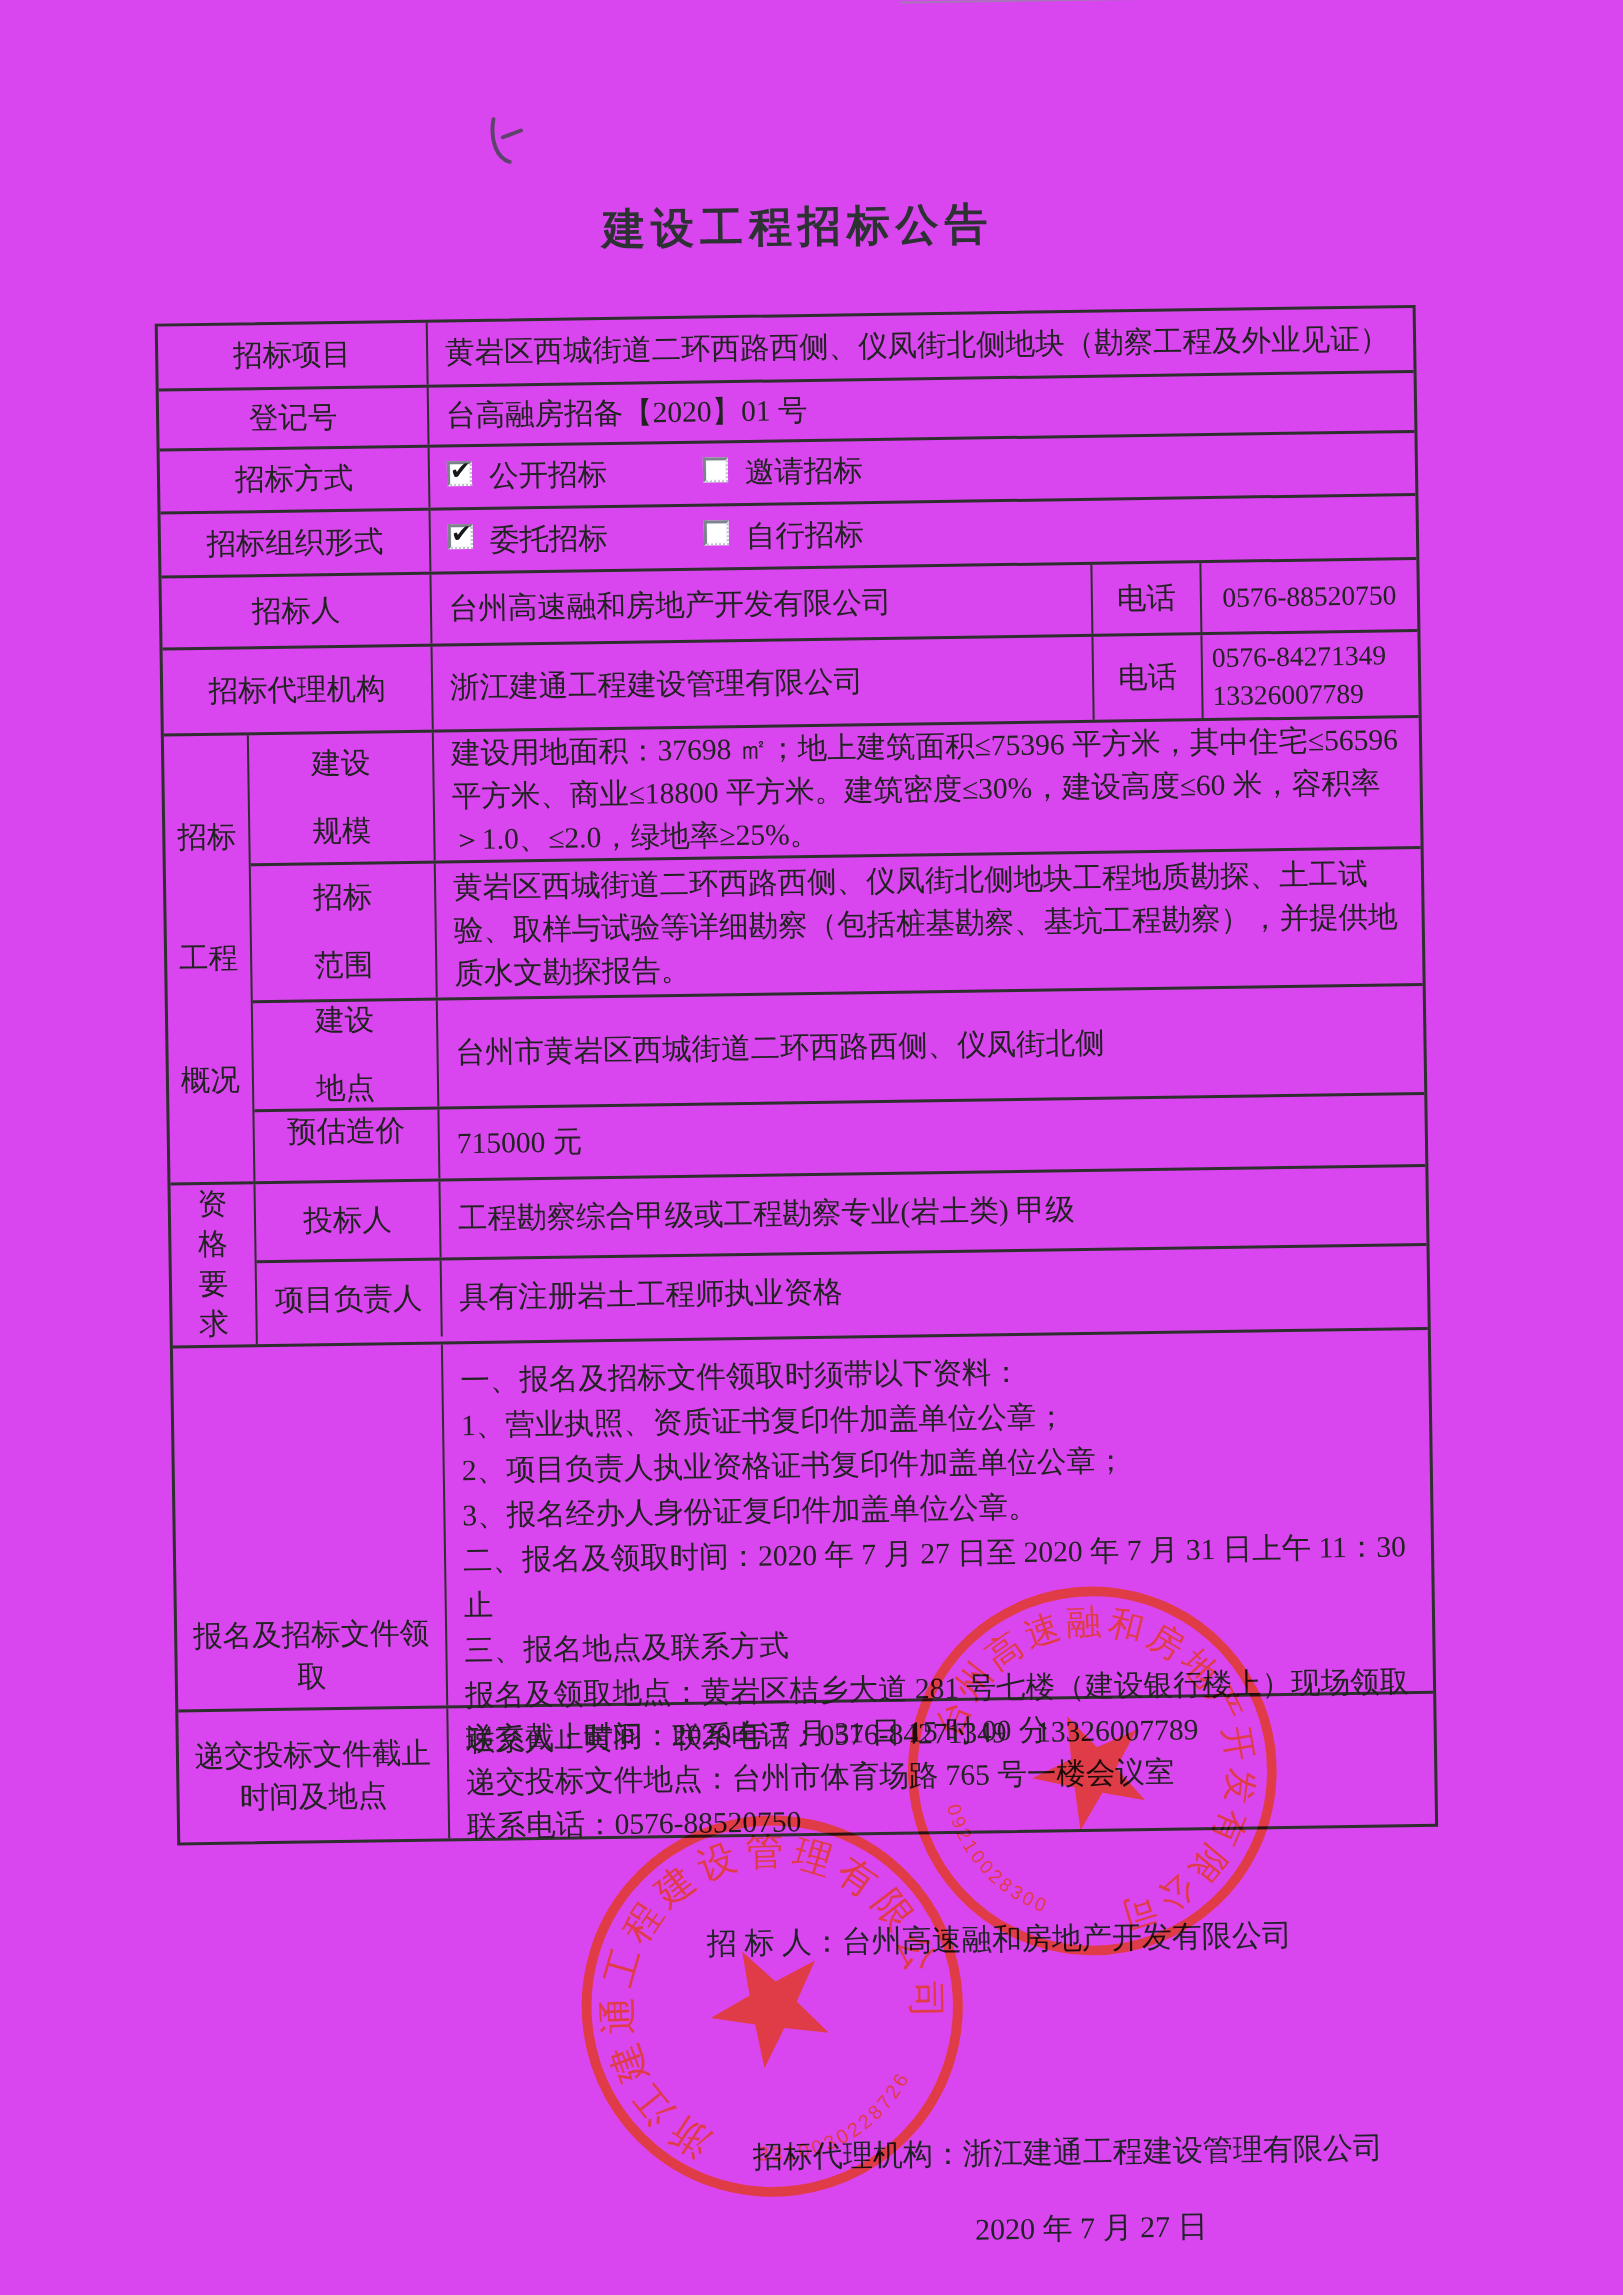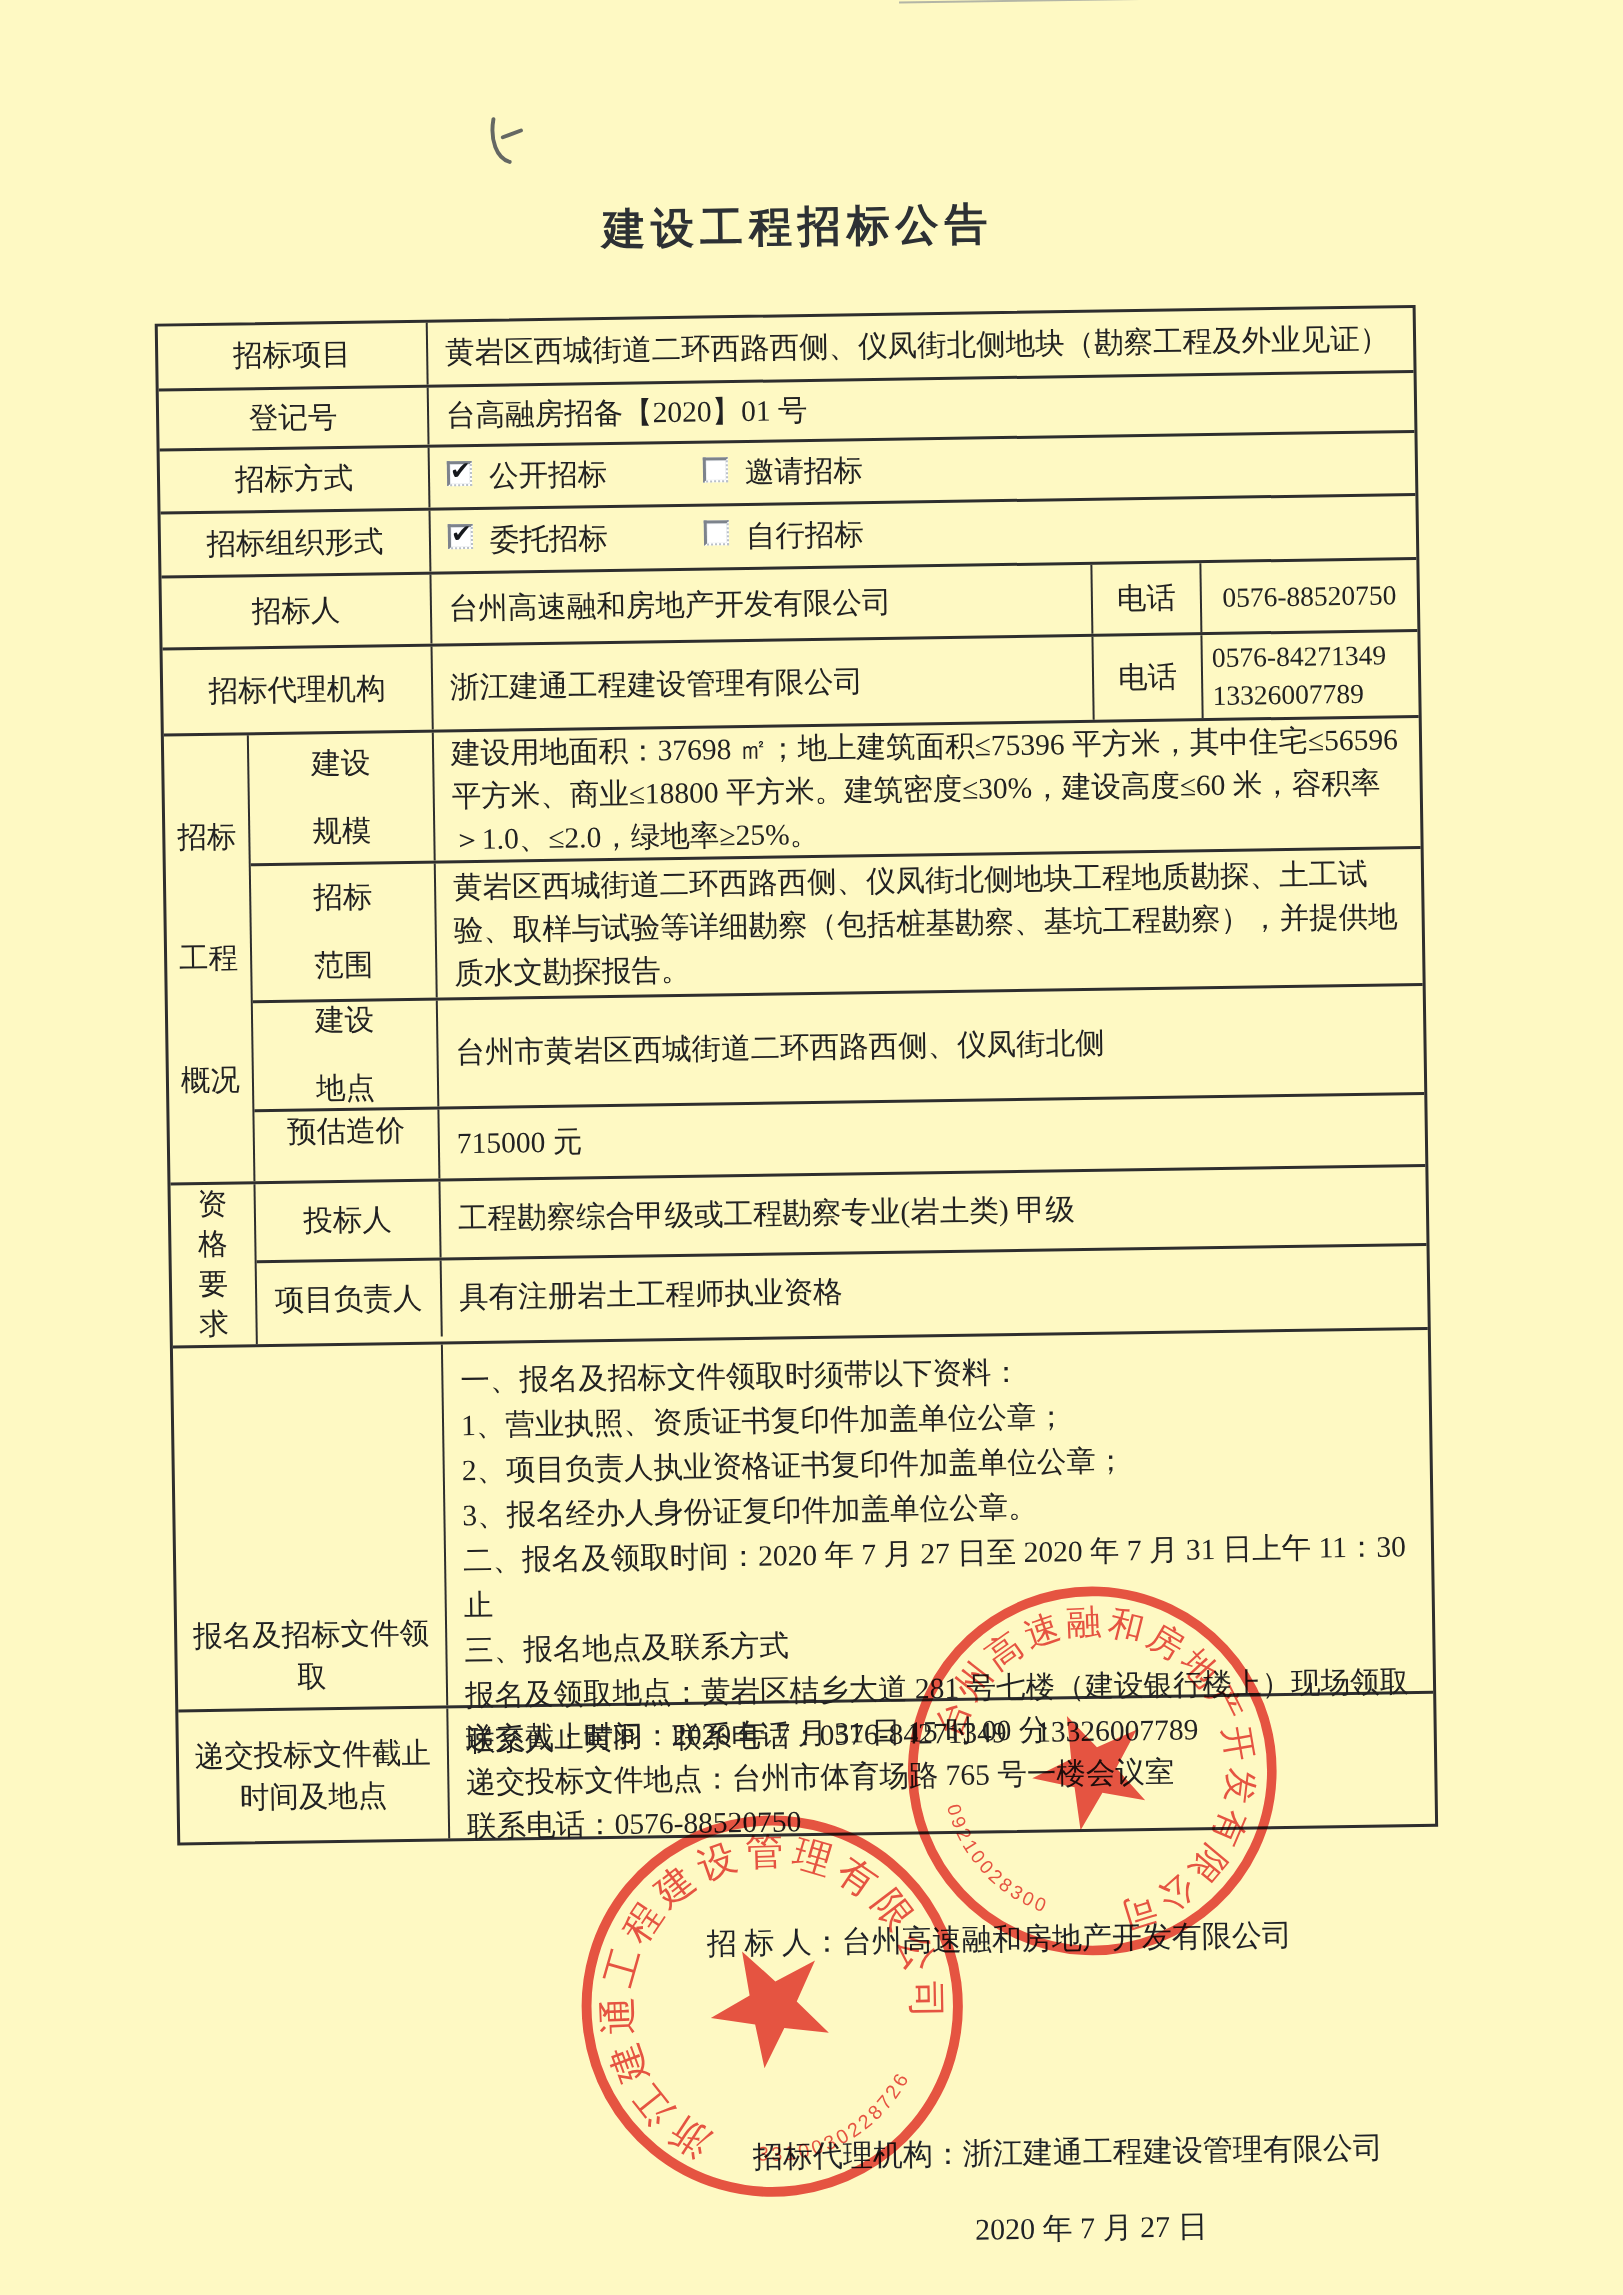--- a/index.html
+++ b/index.html
@@ -1,19 +1,19 @@
 <!DOCTYPE html>
 <html style="font-size:10.5px"><head>
 <meta charset="utf-8">
 <style>
   * { box-sizing: border-box; margin: 0; padding: 0; }
   html,body { background:#ffffff; }
   body { width:1623px; height:2295px; position:relative; overflow:hidden;
          font-family:"Liberation Serif","DejaVu Serif",serif; color:#222; }
-  .page { position:absolute; inset:0; background:#fef9c3; }
+  .page { position:absolute; inset:0; background:#d946ef; }
   .tilt { position:absolute; inset:0; transform:rotate(-0.85deg); transform-origin:50% 50%; }
 
   .top-edge-mark { position:absolute; left:916px; top:2.6px; width:687px; height:2.6px;
                    background:#8b9096; opacity:.65; }
   .ink-mark { position:absolute; left:497px; top:108px; opacity:.8; }
 
   .title { position:absolute; left:0; right:0; top:198px; text-align:center;
            font-family:"Liberation Sans","DejaVu Sans",sans-serif;
            font-size:43px; font-weight:700; letter-spacing:5.9px; color:#2d3134; }
 

